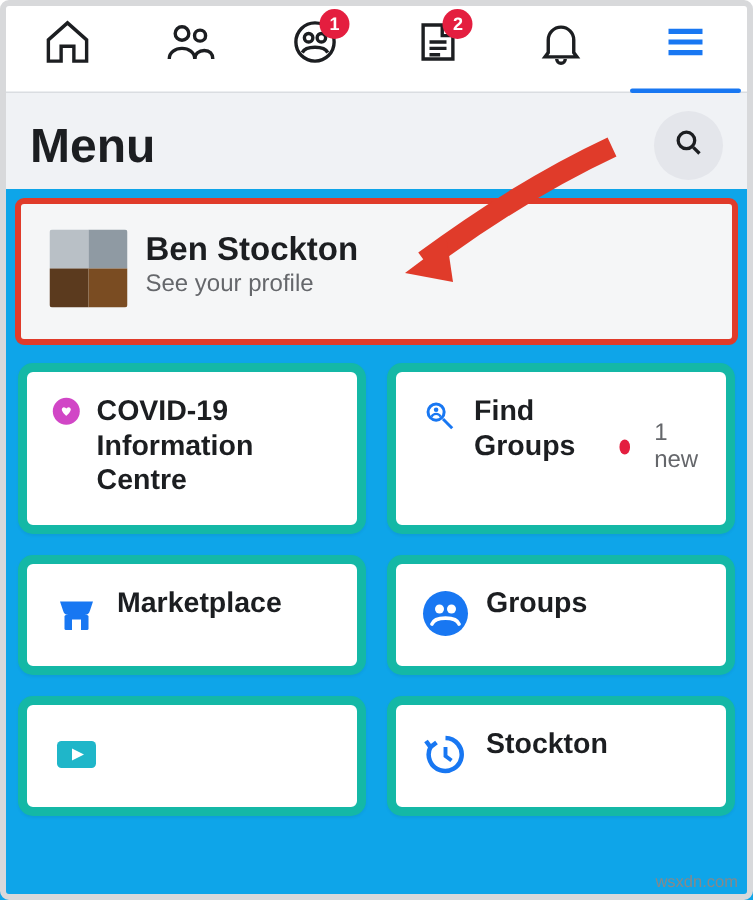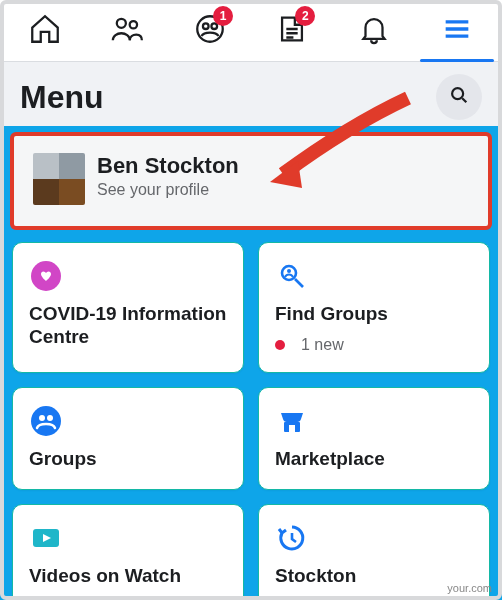--- a/index.html
+++ b/index.html
@@ -113,26 +113,26 @@
   .profile-text .sub { font-size: 16px; color: #65676b; margin-top: 2px; }
 
   .grid {
     display: grid;
     grid-template-columns: 1fr 1fr;
     gap: 14px;
     padding: 0 12px;
   }
   .card {
     background: #fff;
-    border: 1px solid #14b8a6;
+    border: 6px solid #14b8a6;
     border-radius: 10px;
     box-shadow: 0 1px 2px rgba(0,0,0,.05);
     padding: 16px 16px 18px 16px;
     display: flex;
-    flex-direction: column;
+    flex-direction: row;
     gap: 10px;
   }
   .card .icon-slot { width: 34px; height: 34px; }
   .card-title { font-size: 19px; font-weight: 600; color: #1c1e21; line-height: 1.2; }
   .sub-row { display: flex; align-items: center; gap: 16px; color: #65676b; font-size: 16px; }
   .dot { width: 10px; height: 10px; background: #e41e3f; border-radius: 50%; }
 
   
   .arrow {
     position: absolute;
@@ -261,49 +261,48 @@
       </div>
       <div class="card-title">Find Groups</div>
       <div class="sub-row">
         <span class="dot"></span>
         <span>1 new</span>
       </div>
     </div>
 
     <div class="card">
       <div class="icon-slot">
+        <svg viewBox="0 0 34 34" fill="#1877f2">
+            <path d="M6 9h22l-2 6a4 4 0 0 1-4 3H12a4 4 0 0 1-4-3z"></path>
+            <rect x="9" y="18" width="16" height="10" rx="1" fill="#1877f2"></rect>
+            <rect x="14" y="21" width="6" height="7" fill="#fff"></rect>
+          </svg>
+      </div>
+      <div class="card-title">Marketplace</div>
+    </div>
+
+    <div class="card">
+      <div class="icon-slot">
         <svg viewBox="0 0 34 34">
             <circle cx="17" cy="17" r="15" fill="#1877f2"></circle>
             <circle cx="13" cy="14" r="3" fill="#fff"></circle>
             <circle cx="21" cy="14" r="3" fill="#fff"></circle>
             <path d="M8 24c1-3 4-4 9-4s8 1 9 4" stroke="#fff" stroke-width="2.5" fill="none" stroke-linecap="round"></path>
           </svg>
       </div>
       <div class="card-title">Groups</div>
     </div>
 
     <div class="card">
       <div class="icon-slot">
-        <svg viewBox="0 0 34 34" fill="#1877f2">
-            <path d="M6 9h22l-2 6a4 4 0 0 1-4 3H12a4 4 0 0 1-4-3z"></path>
-            <rect x="9" y="18" width="16" height="10" rx="1" fill="#1877f2"></rect>
-            <rect x="14" y="21" width="6" height="7" fill="#fff"></rect>
-          </svg>
-      </div>
-      <div class="card-title">Marketplace</div>
-    </div>
-
-    <div class="card">
-      <div class="icon-slot">
         <svg viewBox="0 0 34 34">
             <rect x="4" y="8" width="26" height="18" rx="3" fill="#1fb6c9"></rect>
             <path d="M14 13l8 4-8 4z" fill="#fff"></path>
           </svg>
       </div>
-      <div class="card-title">Videos on Watch</div>
     </div>
 
     <div class="card">
       <div class="icon-slot">
         <svg viewBox="0 0 34 34" fill="none" stroke="#1877f2" stroke-width="3">
             <path d="M17 6a11 11 0 1 1-10 6"></path>
             <path d="M4 8l3 4 4-3"></path>
             <path d="M17 12v6l4 3" stroke-width="2.6"></path>
           </svg>
       </div>
@@ -316,13 +315,13 @@
 <svg class="arrow" width="170" height="110" viewBox="0 0 170 110">
   <defs>
     <marker id="ah" markerWidth="14" markerHeight="14" refX="3" refY="7" orient="auto">
       <path d="M0 0 L14 7 L0 14 Z" fill="#e03b2a"></path>
     </marker>
   </defs>
   <path d="M150 12 Q 90 40 25 88" stroke="#e03b2a" stroke-width="14" fill="none"></path>
   <path d="M40 75 L12 96 L44 102 Z" fill="#e03b2a"></path>
 </svg>
 
-<div class="watermark">your.com</div>
+<div class="watermark">wsxdn.com</div>
 
 </body></html>

